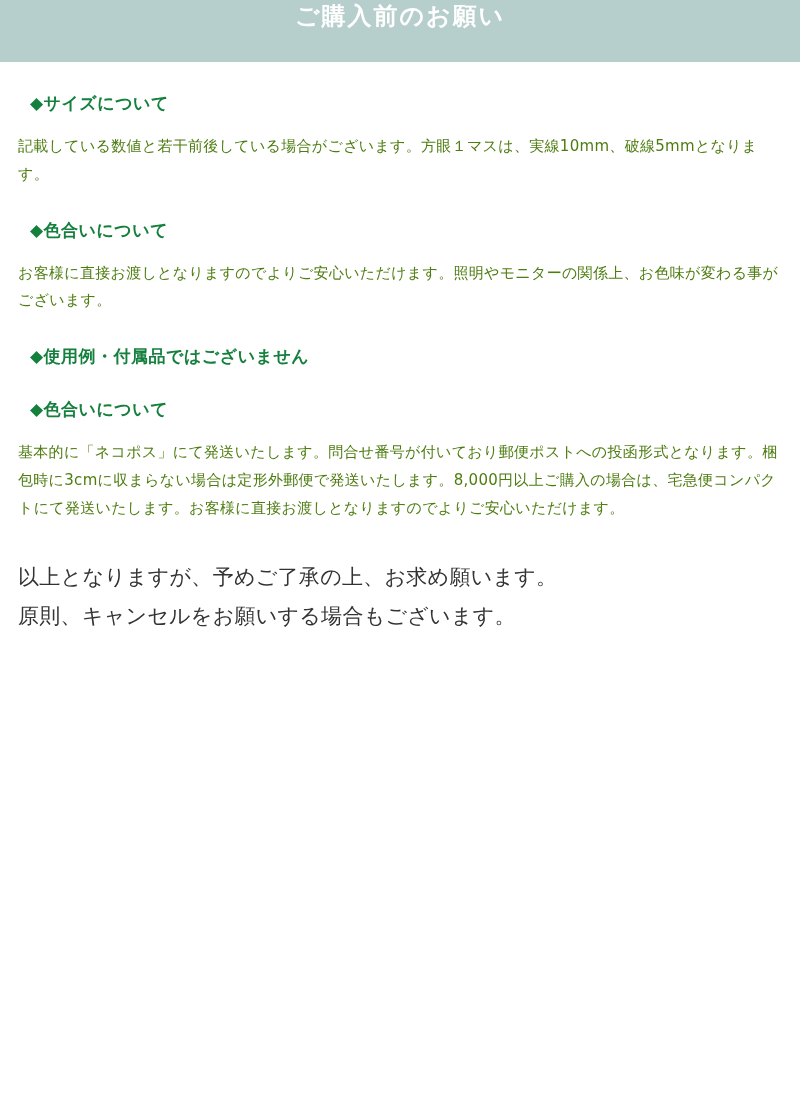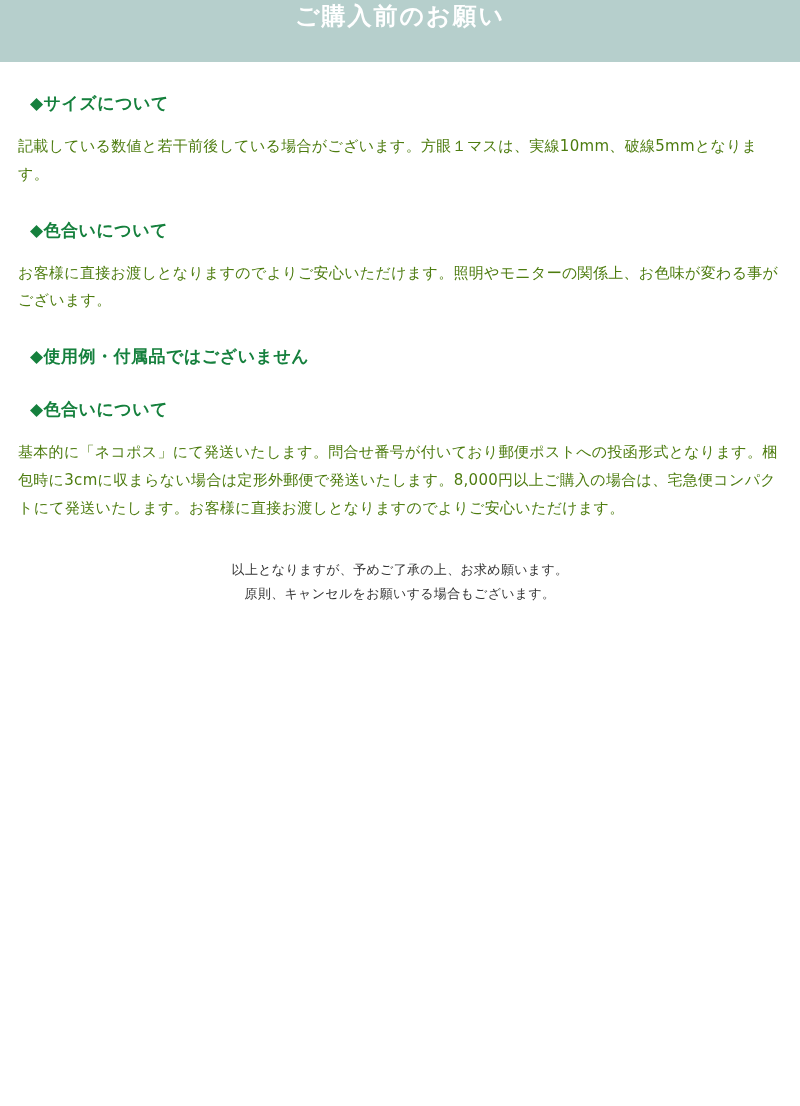--- a/index.html
+++ b/index.html
@@ -51,26 +51,25 @@
     font-size: 15px;
     line-height: 1.85;
     color: #4d7c0f;
     margin: 18px 0 0 0;
     letter-spacing: 0.3px;
   }
   .section-body p {
     margin: 0;
   }
   .closing {
-    font-size: 13px;
+    font-size: 21px;
     line-height: 1.85;
     color: #333333;
     margin: 36px 0 0 0;
     letter-spacing: 0.3px;
-    text-align: center;
   }
   .closing p {
     margin: 0;
   }
 </style>
 </head>
 <body>
 
 <div class="page">
 

